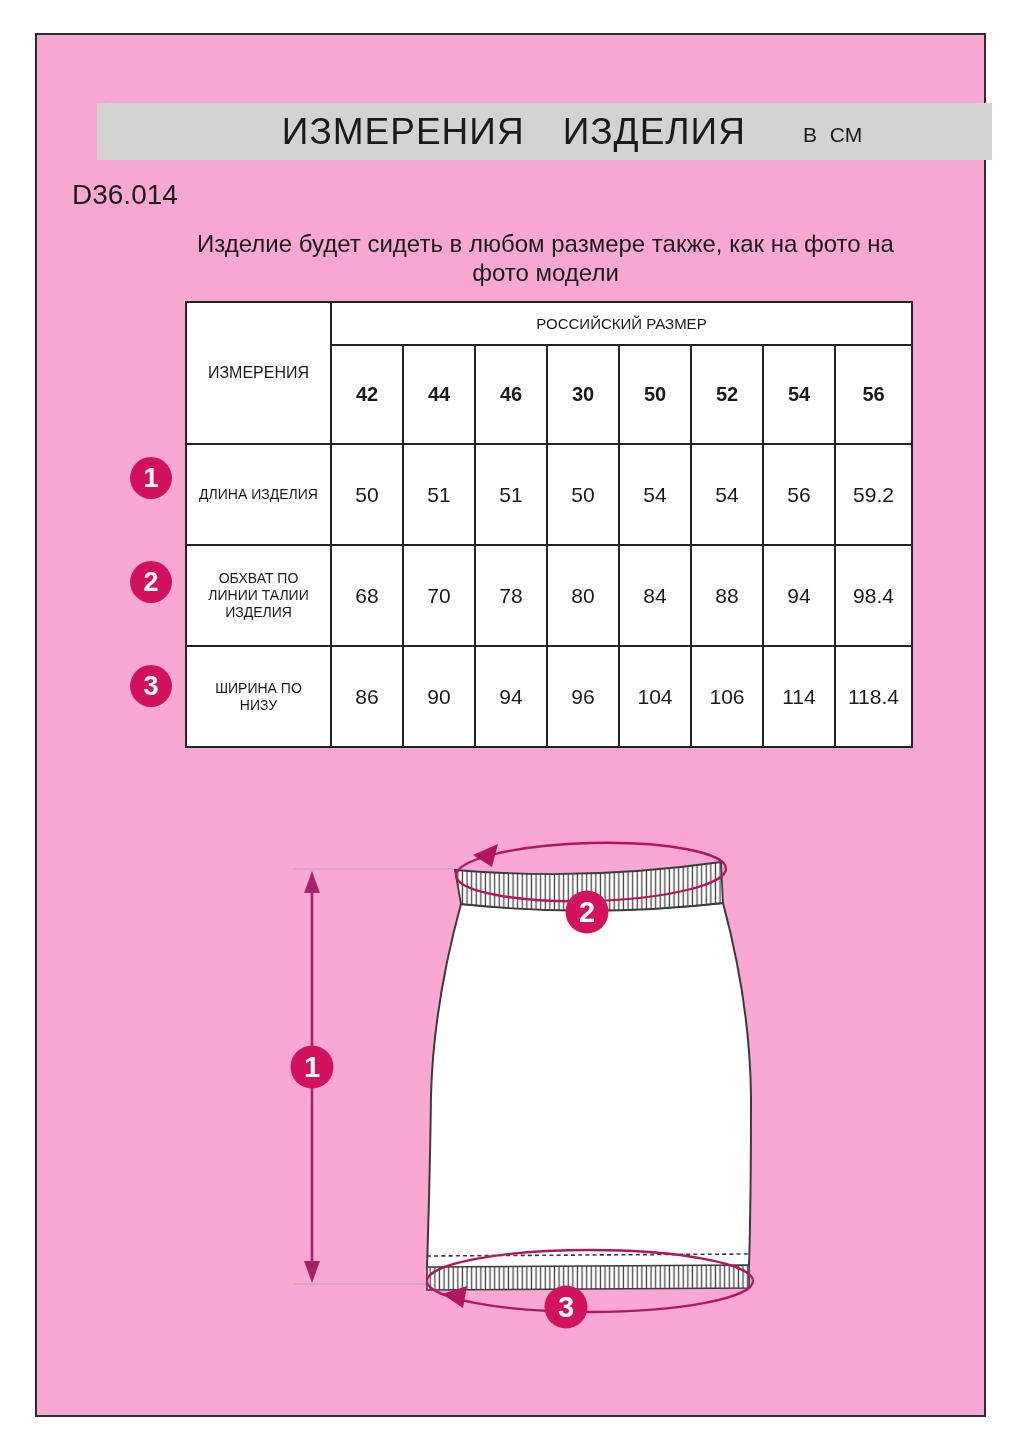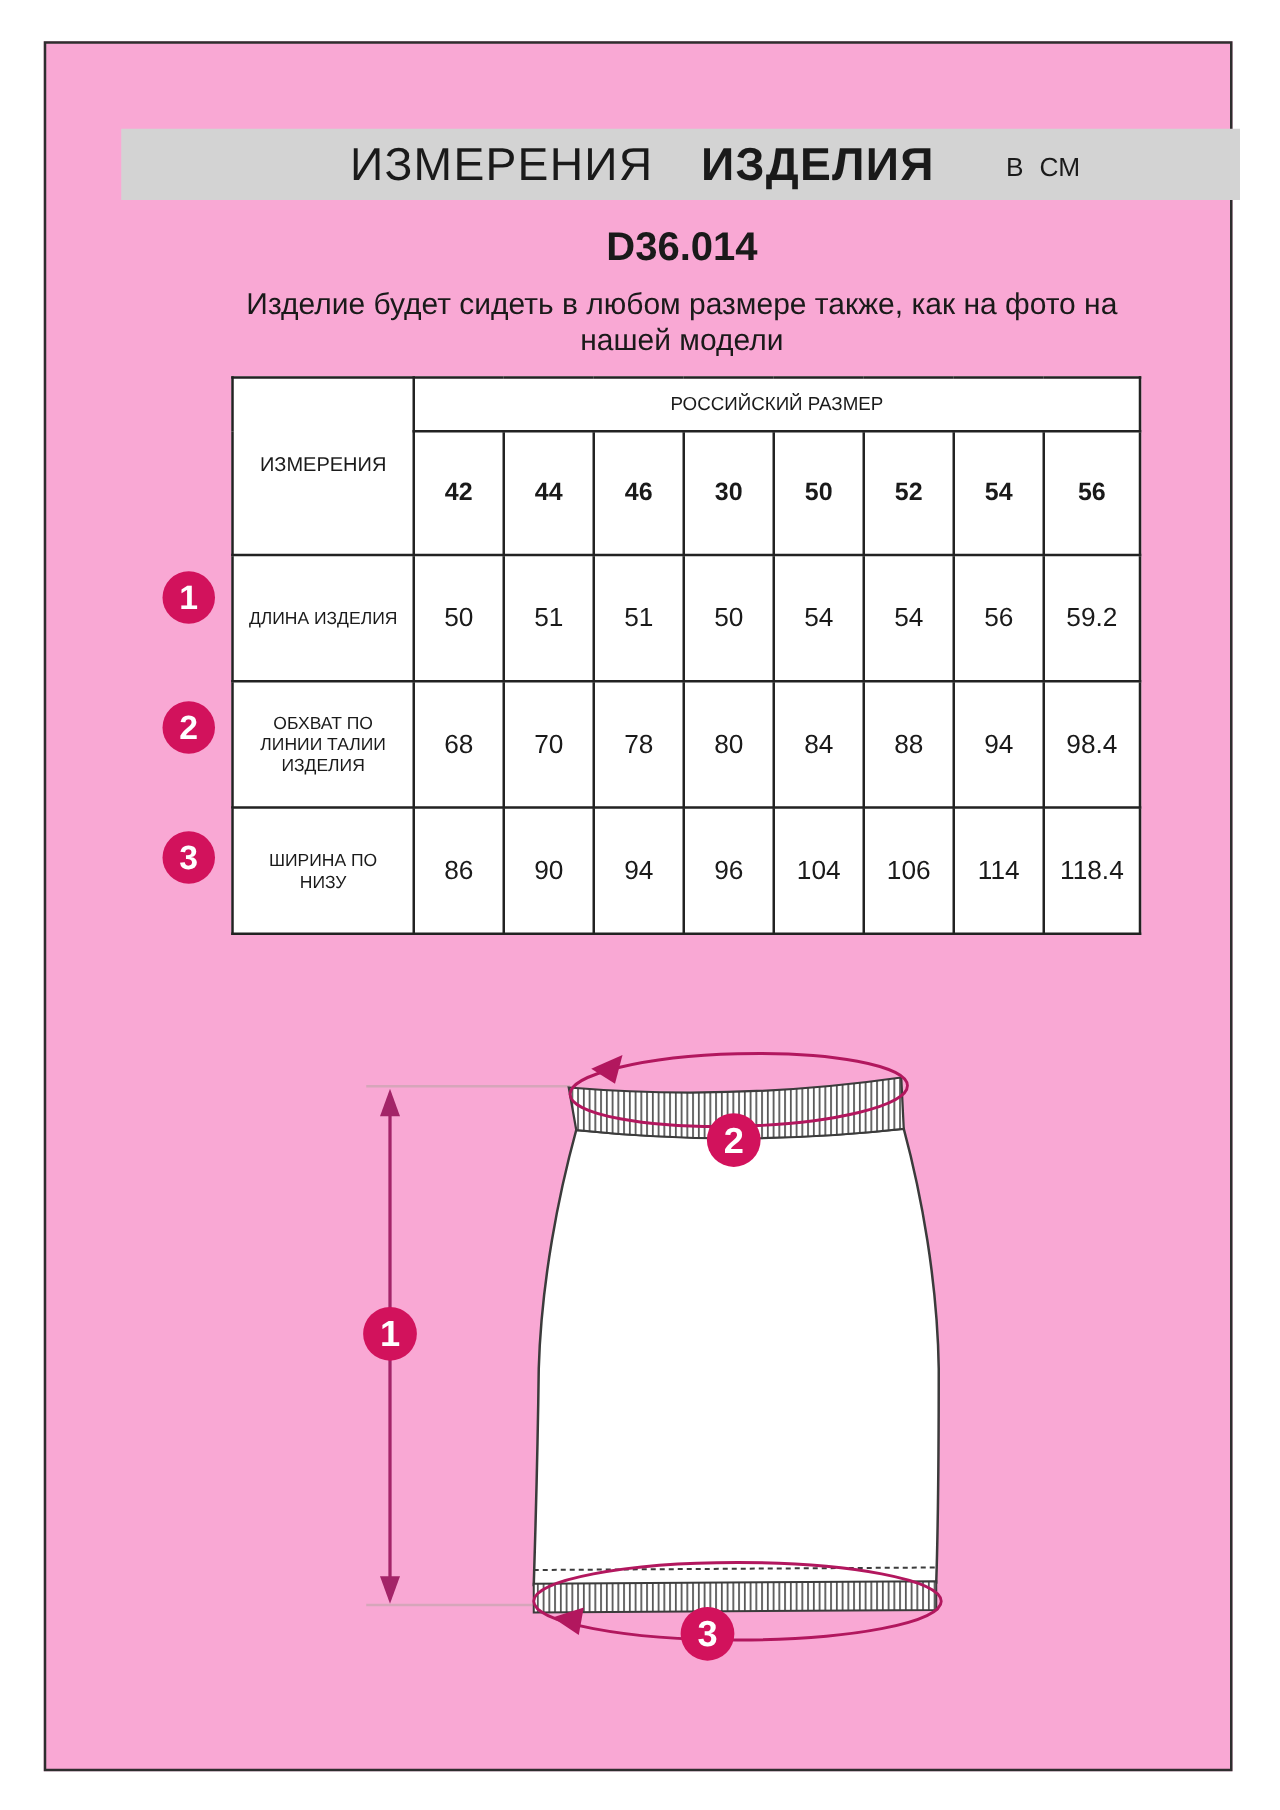--- a/index.html
+++ b/index.html
@@ -12,25 +12,25 @@
     position:absolute;left:35px;top:33px;width:947px;height:1380px;
     border:2px solid #2e2e2e;background:#f9a8d4;
   }
   
   .titlebar{
     position:absolute;left:60px;top:68px;width:895px;height:57px;
     background:#d3d3d3;display:flex;align-items:center;justify-content:center;
     padding-left:55px;box-sizing:border-box;white-space:nowrap;
   }
   .title-reg{font-size:37px;font-weight:400;letter-spacing:1px;}
-  .title-bold{font-size:37px;font-weight:700;letter-spacing:1px;margin-left:38px;}
+  .title-bold{font-size:37px;font-weight:400;letter-spacing:1px;margin-left:38px;}
   .title-unit{font-size:21px;font-weight:400;margin-left:57px;position:relative;top:3px;word-spacing:7px;}
   .model{
-    position:absolute;left:35px;top:144px;width:947px;text-align:center;
-    font-size:32px;font-weight:700;
+    position:absolute;left:35px;top:144px;width:947px;text-align:left;
+    font-size:28px;font-weight:400;
   }
   .note{
     position:absolute;left:35px;top:194px;width:947px;text-align:center;
     font-size:24px;line-height:29px;
   }
   
   table.size-table{
     position:absolute;left:148px;top:266px;border-collapse:collapse;
     table-layout:fixed;background:#fff;
   }
@@ -69,21 +69,21 @@
   <div class="titlebar">
     <span class="title-reg">ИЗМЕРЕНИЯ</span>
     <span class="title-bold">ИЗДЕЛИЯ</span>
     <span class="title-unit">В СМ</span>
   </div>
 
   <div class="model">D36.014</div>
 
   <div class="note">
     <div>Изделие будет сидеть в любом размере также, как на фото на</div>
-    <div>нашей модели</div>
+    <div>фото модели</div>
   </div>
 
   <table class="size-table">
     <colgroup>
       <col class="c-label">
       <col class="c-size">
         <col class="c-size">
         <col class="c-size">
         <col class="c-size">
       <col class="c-size">

